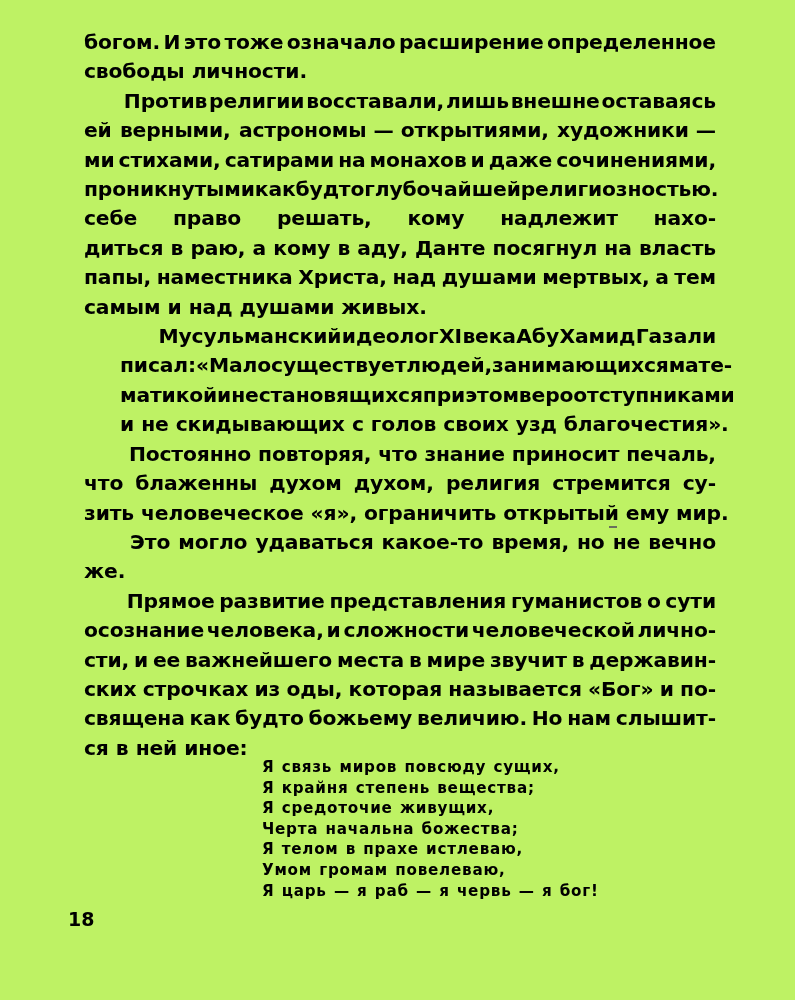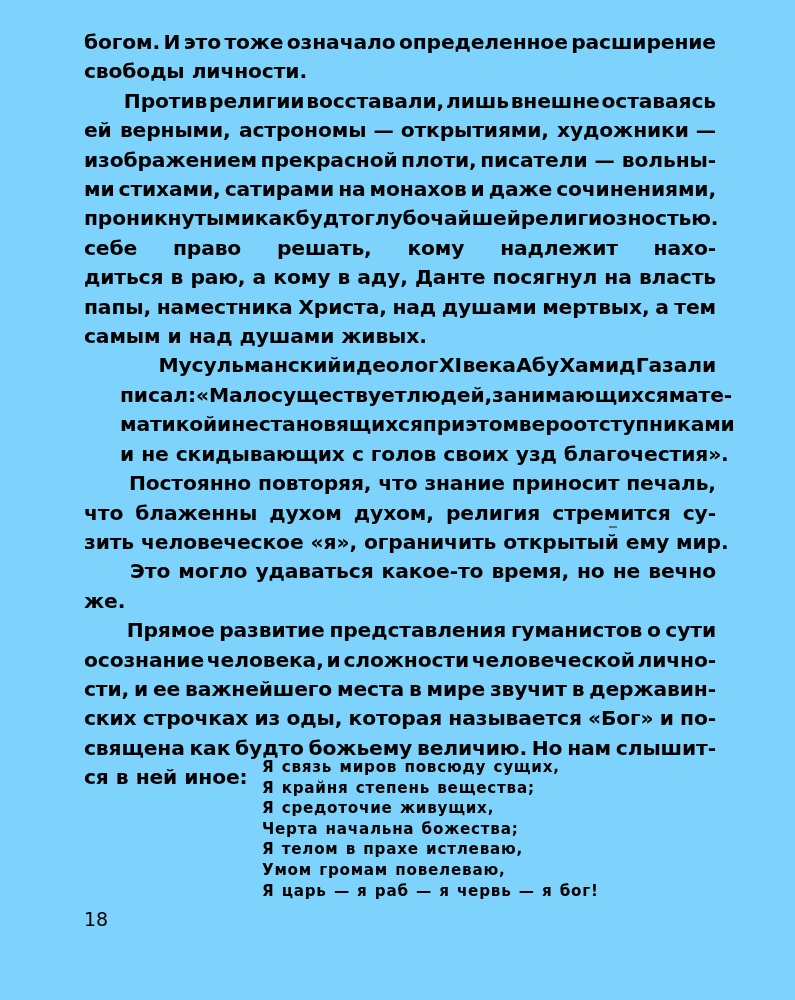--- a/index.html
+++ b/index.html
@@ -5,21 +5,21 @@
 <style>
   html, body {
     margin: 0;
     padding: 0;
     background: #ffffff;
   }
   .page {
     position: relative;
     width: 795px;
     height: 1000px;
-    background: #7dd3fc;
+    background: #bef264;
     overflow: hidden;
     font-family: "DejaVu Sans", "Liberation Sans", sans-serif;
     color: #000000;
     -webkit-font-smoothing: none;
   }
 
   
   .textblock {
     position: absolute;
     left: 84px;
@@ -75,24 +75,24 @@
     word-spacing: 1.2px;
     white-space: pre;
   }
   .verse .vline {
     display: block;
   }
 
   
   .folio {
     position: absolute;
-    left: 84px;
+    left: 68px;
     top: 908px;
     font-size: 19px;
-    font-weight: 400;
+    font-weight: 700;
     letter-spacing: 0px;
   }
 
   
   .speck {
     position: absolute;
     left: 609px;
     top: 526px;
     width: 8px;
     height: 2px;
@@ -106,45 +106,39 @@
 <div class="page">
 
   <div class="textblock">
       <div class="para" style="text-indent: 0px;">
         <div class="jl">
           <span>богом.</span>
           <span>И</span>
           <span>это</span>
           <span>тоже</span>
           <span>означало</span>
+          <span>расширение</span>
           <span>определенное</span>
-          <span>расширение</span>
         </div>
         <div class="fl">свободы личности.</div>
       </div>
       <div class="para indent" style="text-indent: 0px;">
         <div class="jl ind">
           <span>Против</span>
           <span>религии</span>
           <span>восставали,</span>
           <span>лишь</span>
           <span>внешне</span>
           <span>оставаясь</span>
         </div>
         <div class="jl">
           <span>ей</span>
           <span>верными,</span>
           <span>астрономы — открытиями,</span>
           <span>художники —</span>
-        </div>
-        <div class="jl">
-          <span>изображением</span>
-          <span>прекрасной</span>
-          <span>плоти,</span>
-          <span>писатели — вольны-</span>
         </div>
         <div class="jl">
           <span>ми</span>
           <span>стихами,</span>
           <span>сатирами</span>
           <span>на</span>
           <span>монахов</span>
           <span>и</span>
           <span>даже</span>
           <span>сочинениями,</span>

